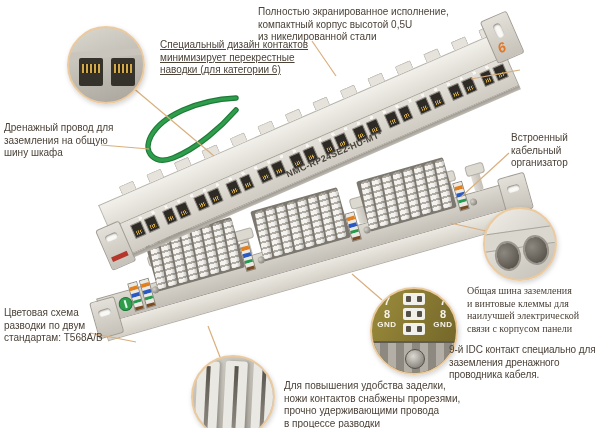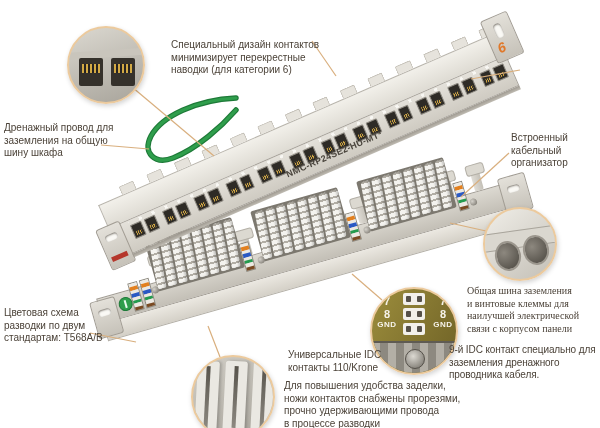--- a/index.html
+++ b/index.html
@@ -2,21 +2,21 @@
 <html><head>
 <meta charset="utf-8">
 <style>
   html,body{margin:0;padding:0;background:#fff;}
   #canvas{position:relative;width:600px;height:428px;background:#fff;overflow:hidden;
           font-family:"Liberation Sans",sans-serif;}
   
   .callout{position:absolute;font-size:10px;line-height:1.25;color:#4b4238;
            white-space:pre-line;z-index:7;}
   #c-shielding{left:258px;top:6px;}
-  #c-contacts{left:171px;top:39px;}
+  #c-contacts{left:160px;top:39px;text-decoration:underline;}
   #c-ports{left:522px;top:59px;}
   #c-drain{left:4px;top:122px;}
   #c-organizer{left:511px;top:132px;}
   #c-colors{left:4px;top:307px;}
   #c-idc{left:288px;top:349px;}
   #c-knife{left:284px;top:380px;}
   #c-groundbus{left:467px;top:285px;font-family:Liberation Serif, serif;}
   #c-ninth{left:449px;top:344px;letter-spacing:-0.1px;}
   
   #leaders{position:absolute;left:0;top:0;z-index:4;pointer-events:none;}
@@ -357,34 +357,35 @@
       <div class="band-screw"></div>
     </div>
   </div>
 
   <div class="inset" id="inset-knife">
     <div class="idcD" id="idcD1"></div>
     <div class="idcD" id="idcD2"></div>
     <div class="idcD" id="idcD3"></div>
   </div>
 
+  <div class="callout" id="c-shielding">Полностью экранированное исполнение,
+компактный корпус высотой 0,5U
+из никелированной стали</div>
   <div class="callout" id="c-contacts">Специальный дизайн контактов
 минимизирует перекрестные
 наводки (для категории 6)</div>
   <div class="callout" id="c-organizer">Встроенный
 кабельный
 организатор</div>
   <div class="callout" id="c-drain">Дренажный провод для
 заземления на общую
 шину шкафа</div>
   <div class="callout" id="c-colors">Цветовая схема
 разводки по двум
 стандартам: T568A/B</div>
-  <div class="callout" id="c-idc">Универсальные IDC
-контакты 110/Krone</div>
   <div class="callout" id="c-knife">Для повышения удобства заделки,
 ножи контактов снабжены прорезями,
 прочно удерживающими провода
 в процессе разводки</div>
   <div class="callout" id="c-groundbus">Общая шина заземления
 и винтовые клеммы для
 наилучшей электрической
 связи с корпусом панели</div>
   <div class="callout" id="c-ninth">9-й IDC контакт специально для
 заземления дренажного

